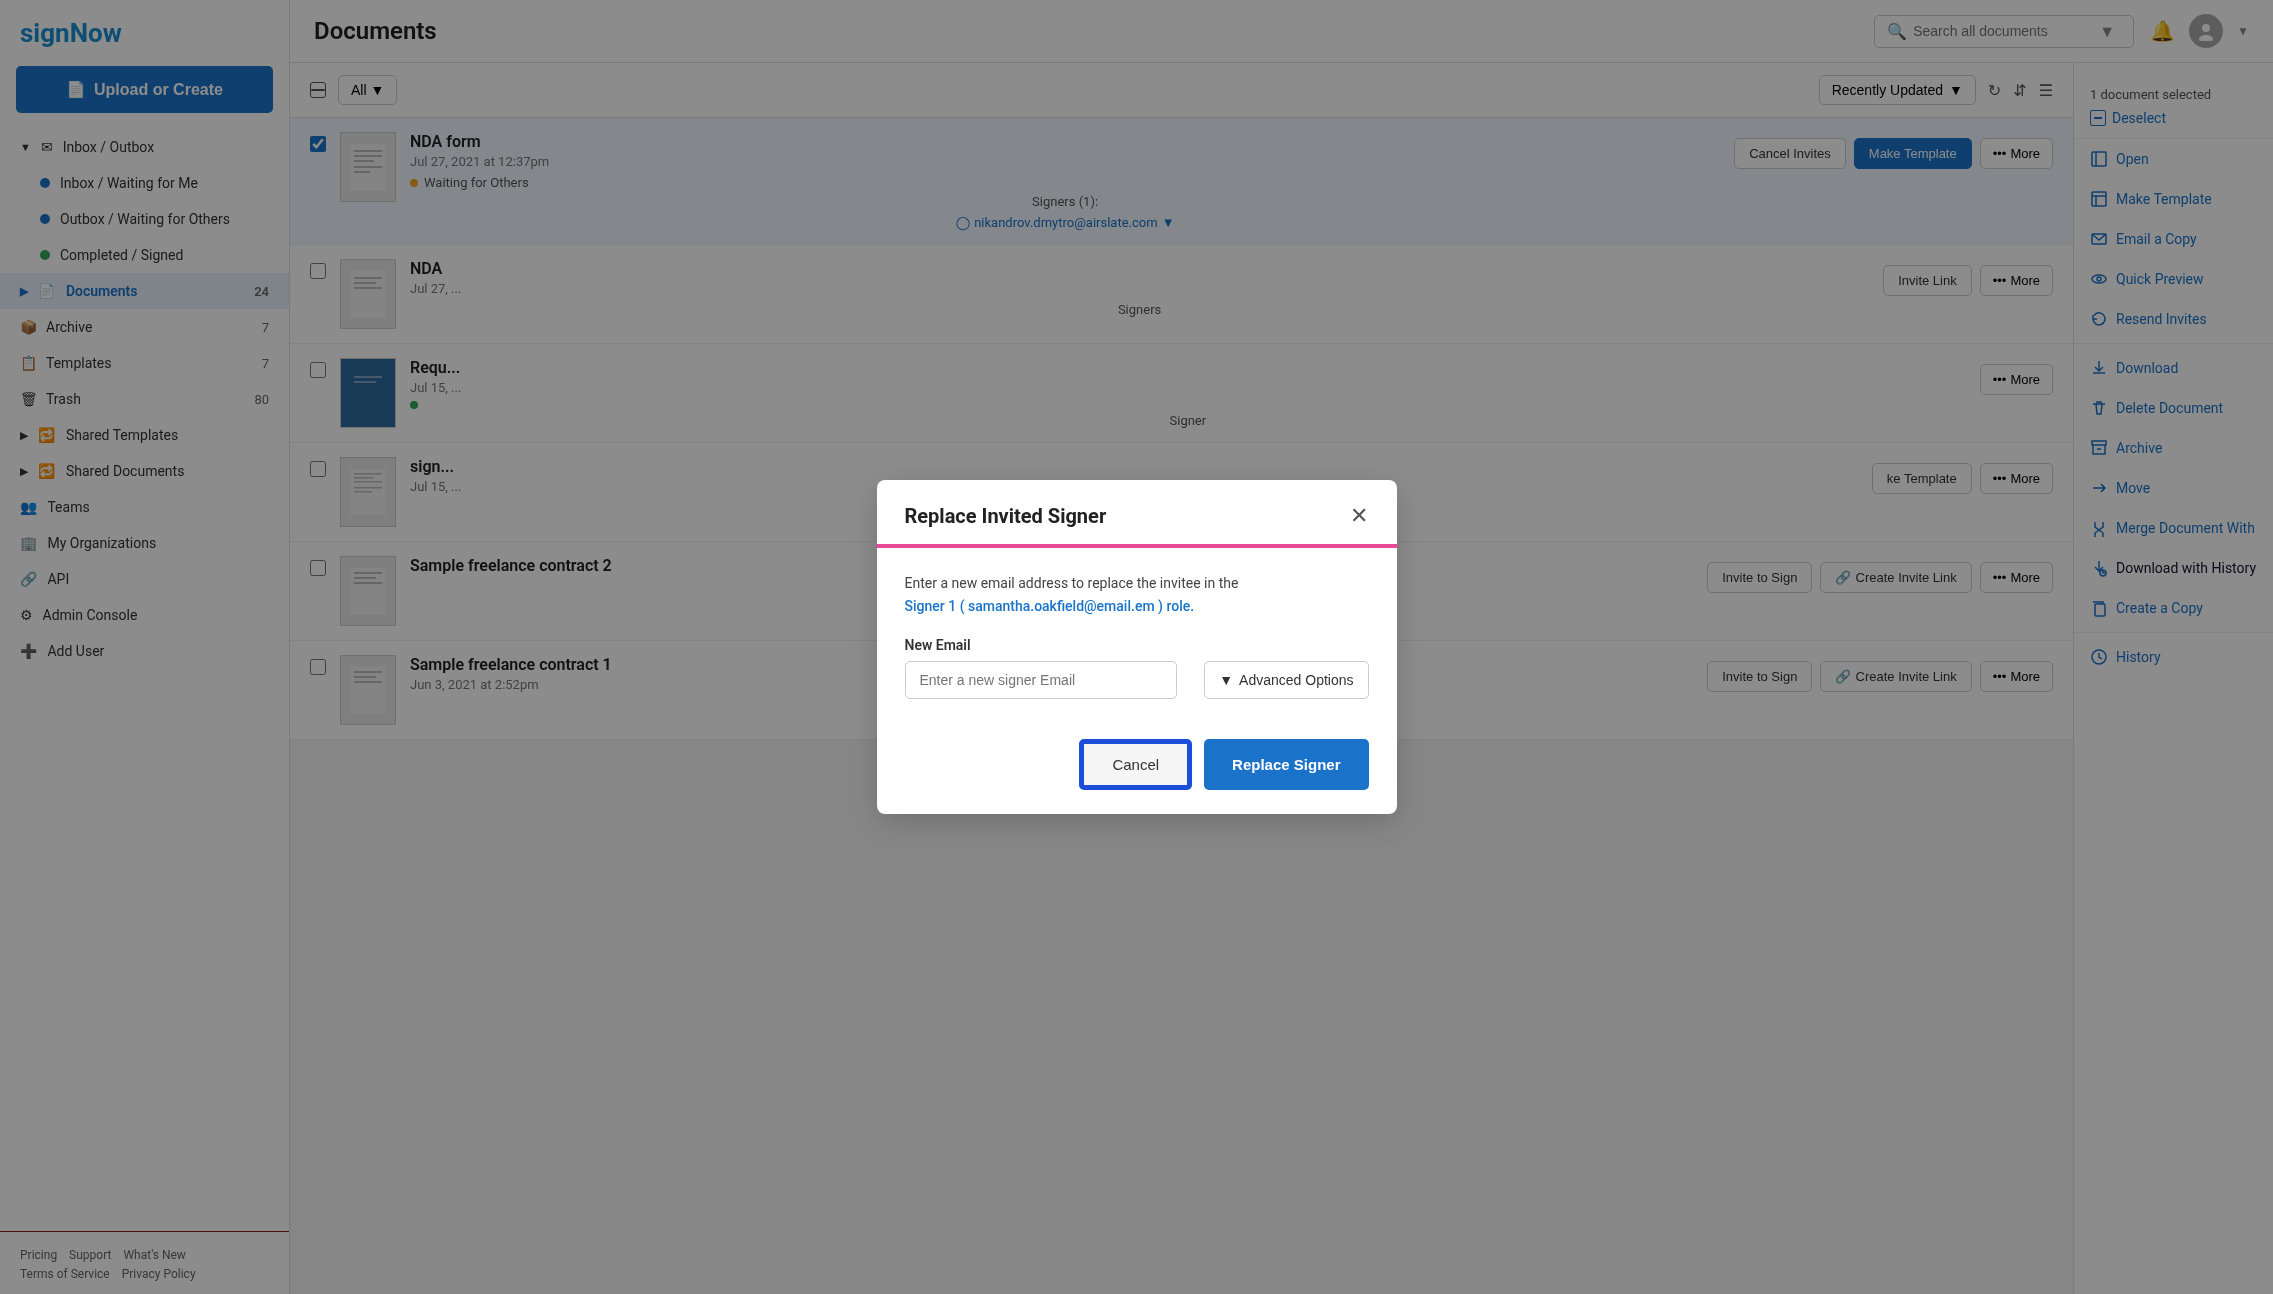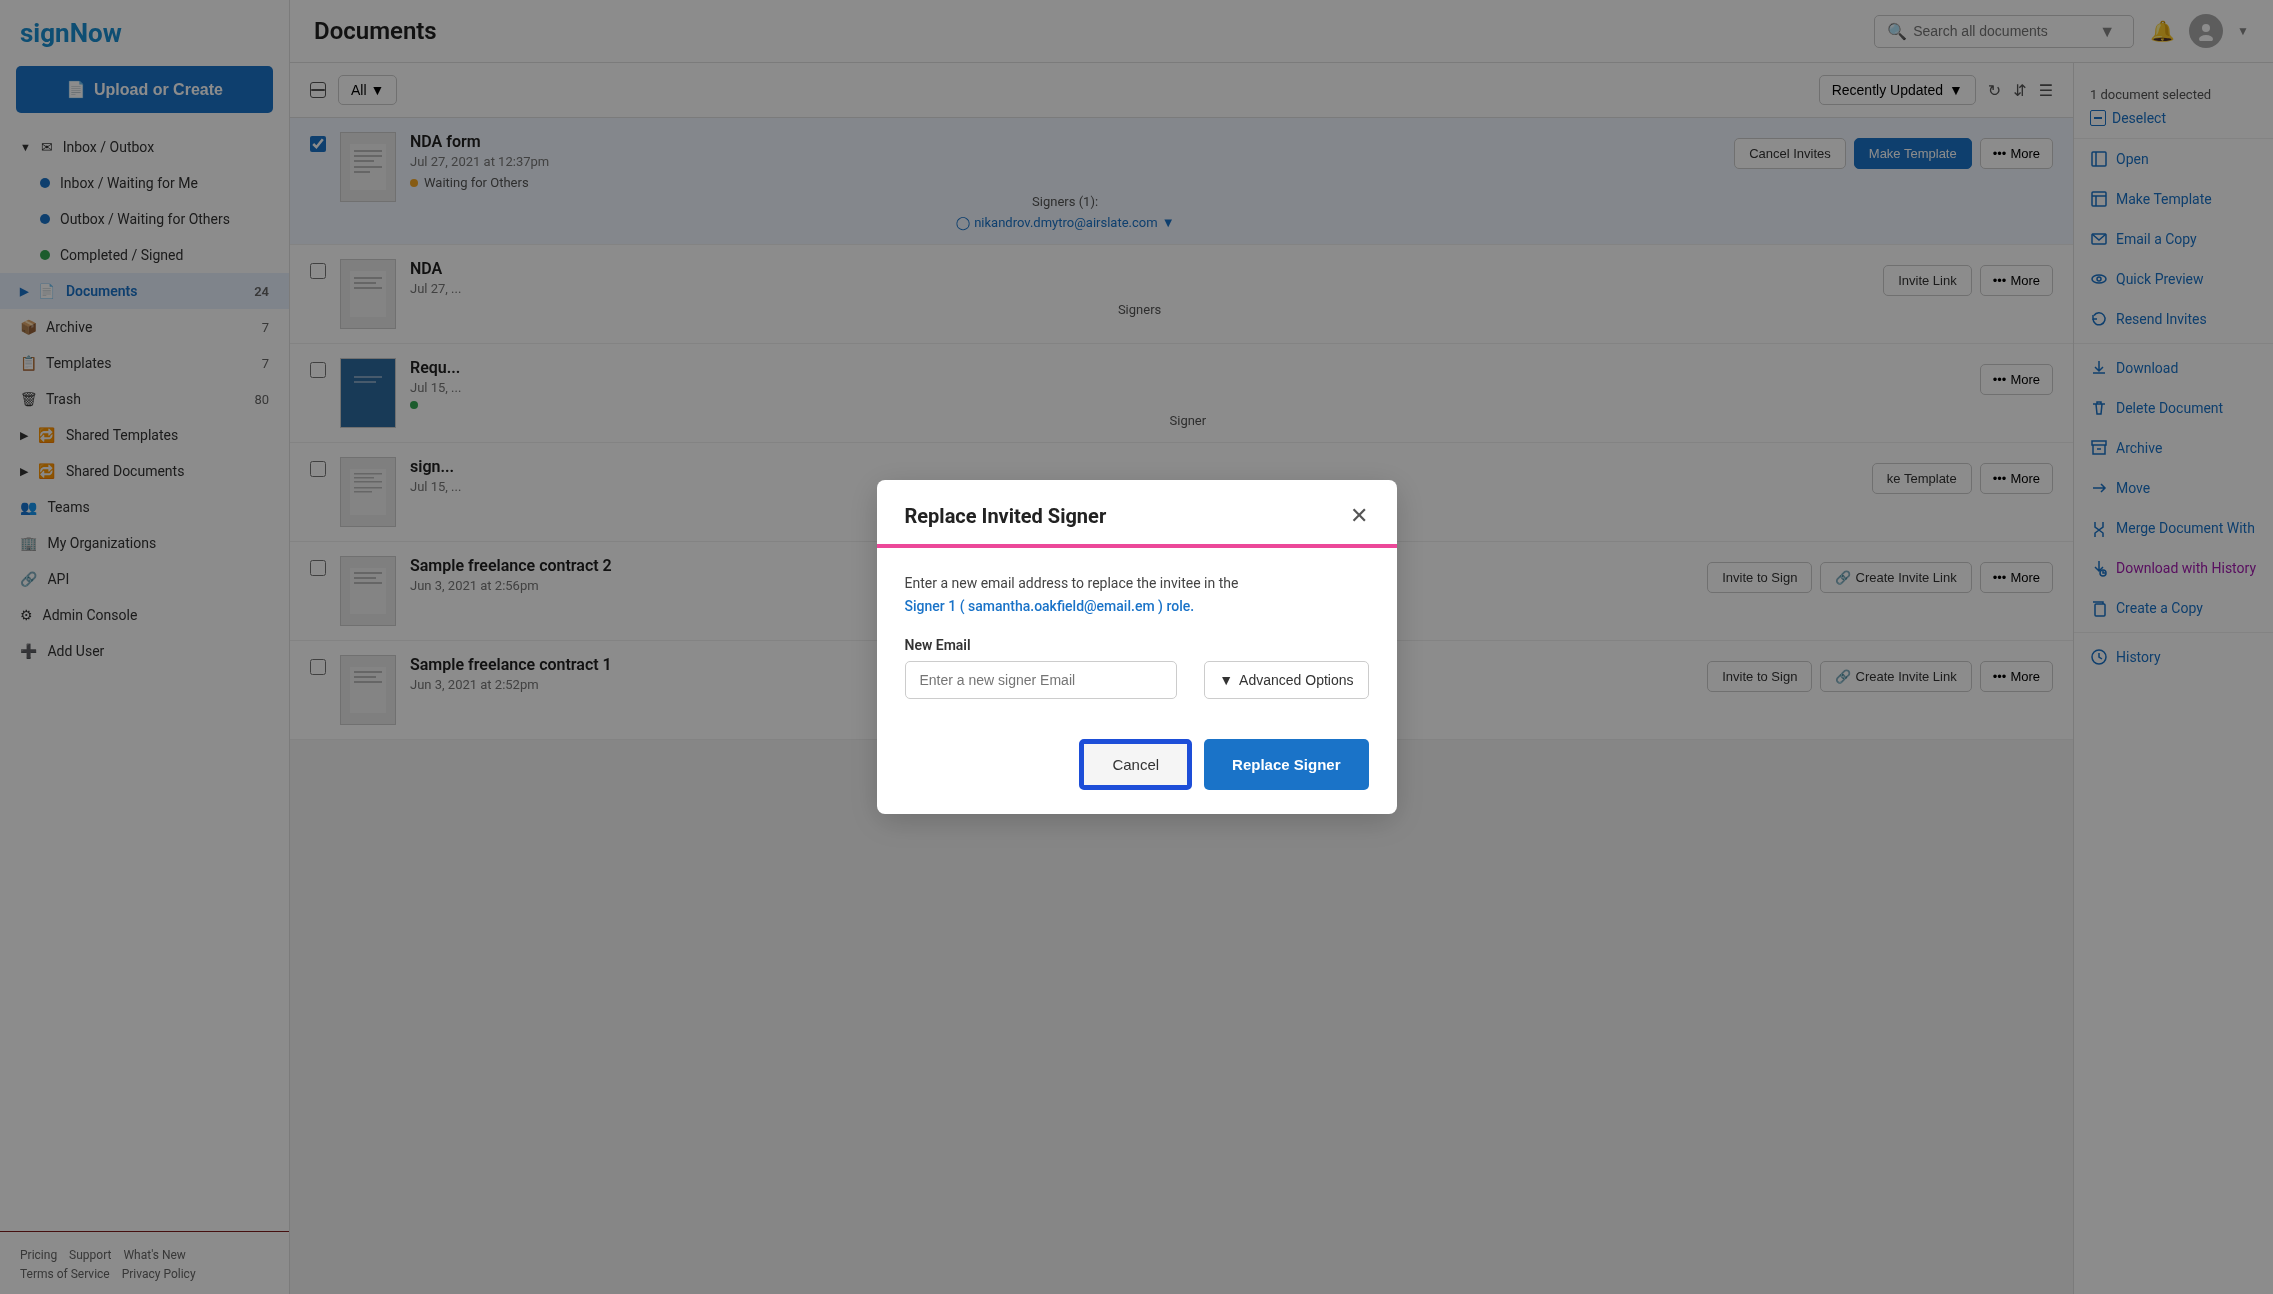--- a/index.html
+++ b/index.html
@@ -343,21 +343,20 @@
         <div class="doc-thumb">
           <svg viewBox="0 0 36 46" fill="none">
             <rect width="36" height="46" fill="#f0f0f0"></rect>
             <rect x="4" y="4" width="28" height="2" fill="#bbb"></rect>
             <rect x="4" y="9" width="22" height="2" fill="#bbb"></rect>
             <rect x="4" y="14" width="28" height="2" fill="#bbb"></rect>
           </svg>
         </div>
         <div class="doc-info">
           <div class="doc-name">Sample freelance contract 2</div>
-          <div class="doc-date">Jun 3, 2021 at 2:56pm</div>
           <div class="doc-signers">
             <span>Signers: 1</span>
           </div>
         </div>
         <div class="doc-actions">
           <button class="doc-action-btn">Invite to Sign</button>
           <button class="doc-action-btn" style="display:flex;align-items:center;gap:4px;">
             <span>🔗</span>
             Create Invite Link
           </button>
@@ -477,21 +476,21 @@
             <path d="M5 3v5l4 3-4 3v5M13 3v5l-4 3 4 3v5"></path>
           </svg>
         <span style="color:#1a73c8;">Merge Document With</span>
       </div>
       <div class="panel-action">
         <svg viewBox="0 0 18 18" fill="none" stroke="#1a73c8" stroke-width="1.5">
             <path d="M9 2v10M5 8l4 4 4-4"></path>
             <circle cx="13" cy="14" r="3"></circle>
             <path d="M13 12v2h2" stroke="#1a73c8"></path>
           </svg>
-        <span style="color:#a21caf;">Download with History</span>
+        <span style="color:#0f172a;">Download with History</span>
       </div>
       <div class="panel-action">
         <svg viewBox="0 0 18 18" fill="none" stroke="#1a73c8" stroke-width="1.5">
             <rect x="5" y="5" width="10" height="12" rx="1"></rect>
             <path d="M3 3h10v2"></path>
           </svg>
         <span style="color:#1a73c8;">Create a Copy</span>
       </div>
       <hr class="panel-divider">
       <div class="panel-action">

